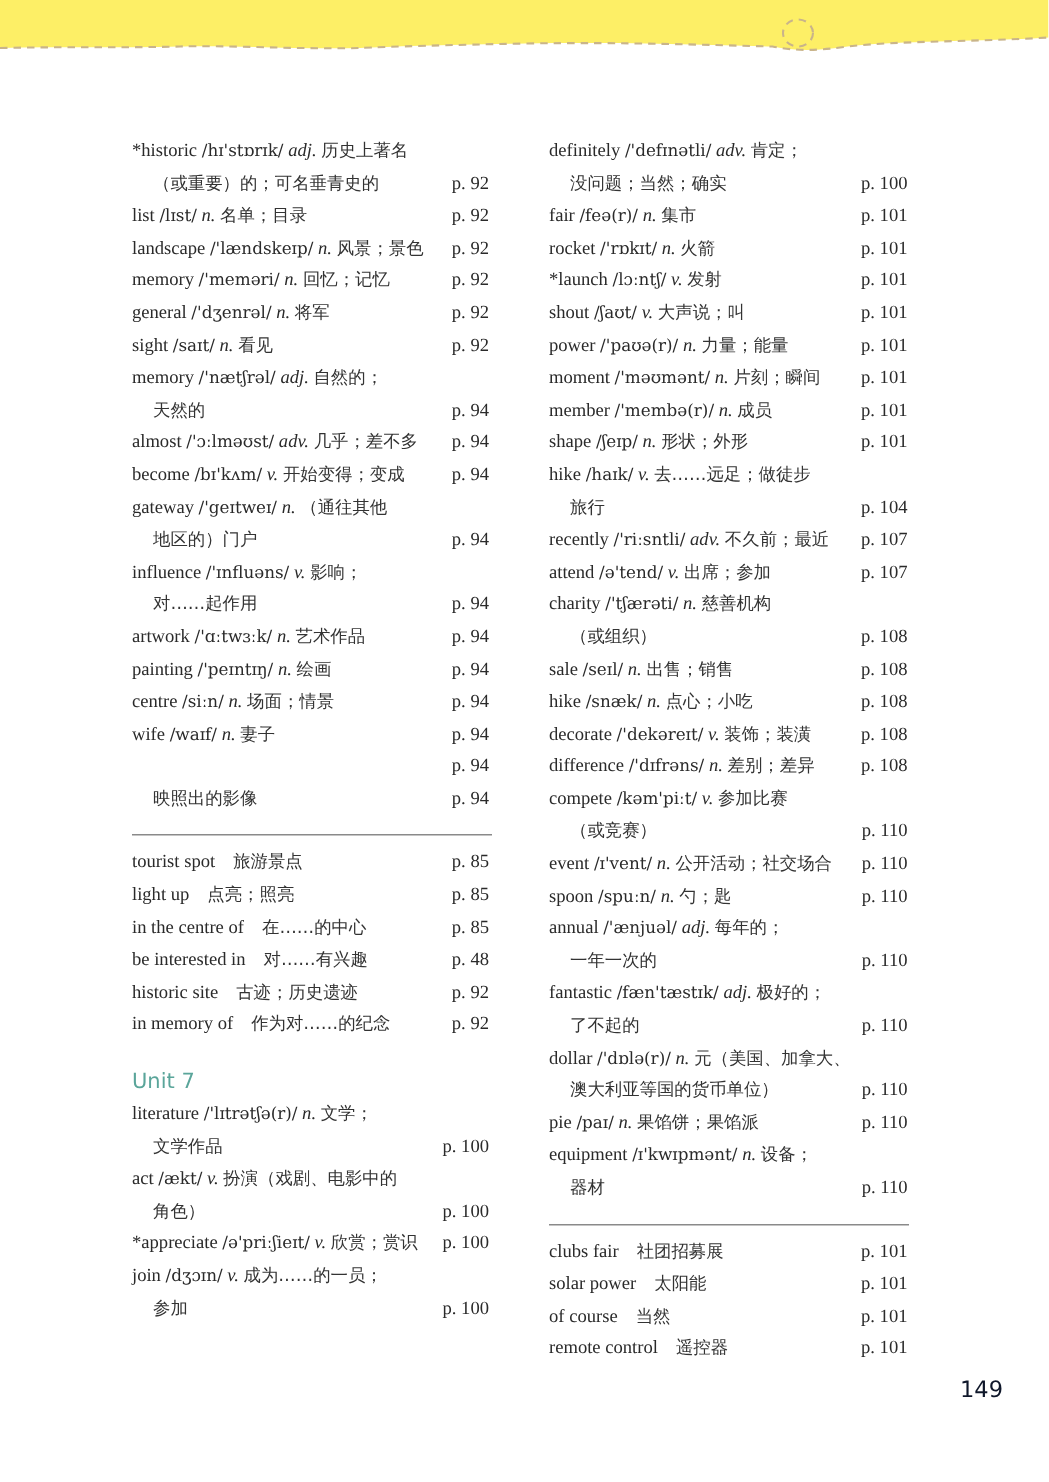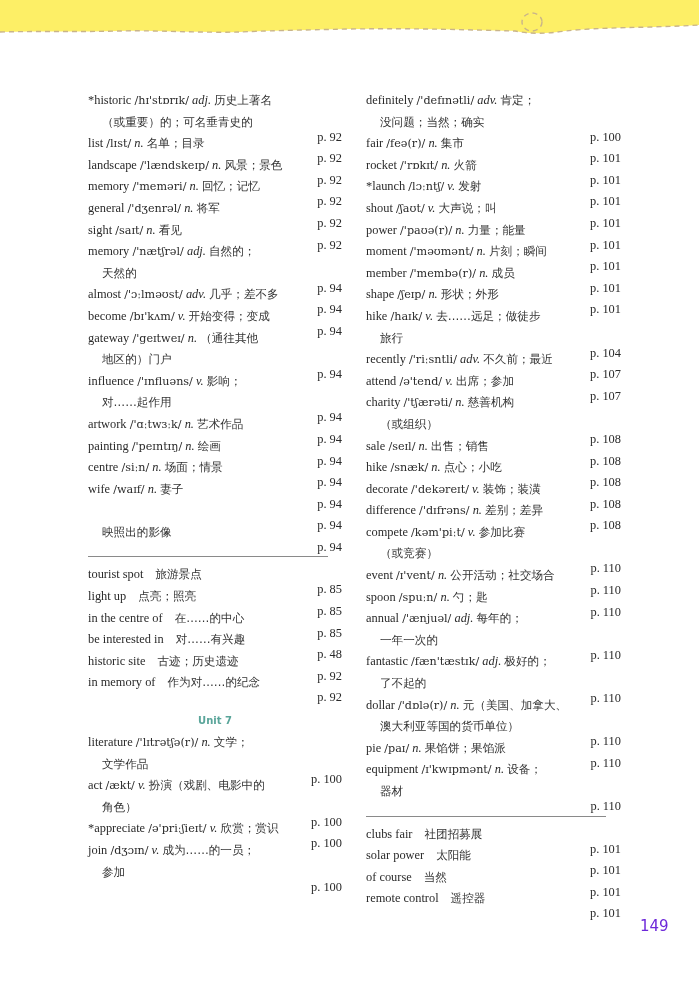--- a/index.html
+++ b/index.html
@@ -7,46 +7,46 @@
     width: 699px; height: 988px; position: relative; overflow: hidden;
     background: #ffffff;
     font-family: "Liberation Serif", "DejaVu Serif", serif;
     color: #2a2a2a;
   }
   .top-band {
     position: absolute; left: 0; top: 0; width: 699px; height: 36px;
   }
   .top-band svg { display: block; }
   .col {
-    position: absolute; top: 90px; text-align: center;
+    position: absolute; top: 90px;
   }
   .col-left { left: 88px; width: 254px; }
   .col-right { left: 366px; width: 255px; }
   .row {
     position: relative; height: 21.6px; line-height: 21.6px;
     font-size: 12.4px; white-space: nowrap;
   }
   .row .txt { position: absolute; left: 0; top: 0; }
   .row.cont .txt { left: 14px; }
-  .row .ref { position: absolute; right: 0; top: 0; margin-top: 15px; }
+  .row .ref { position: absolute; right: 16px; top: 0; }
   .pos { font-style: italic; }
   .ipa { font-family: "DejaVu Serif", serif; font-size: 11.2px; }
   .zh { font-family: "DejaVu Sans", sans-serif; font-size: 11.6px; color: #333; }
   .phrase .zh { margin-left: 12px; }
   .divider {
     height: 1px; background: #8a8a8a; margin: 13px 0 7px 0; width: 240px;
   }
   .unit-heading {
-    font-family: "DejaVu Sans", sans-serif; font-weight: bold;
-    color: #5aa59a; font-size: 10px; height: 22px; line-height: 22px;
+    font-family: "DejaVu Sans", sans-serif; font-weight: normal;
+    color: #5aa59a; font-size: 14px; height: 22px; line-height: 22px;
     margin-top: 16px;
   }
   .page-number {
     position: absolute; left: 640px; top: 917px;
-    font-family: "DejaVu Sans", sans-serif; font-size: 15px; color: #6d28d9;
+    font-family: "DejaVu Sans", sans-serif; font-size: 15px; color: #0f172a;
   }
 </style>
 </head>
 <body>
 
 <div class="top-band">
   <svg width="699" height="36" viewBox="0 0 699 36">
     <path d="M0 0 H699 V25 C650 28 600 27 565 31 C545 34 530 34 515 31 C470 30 420 28 350 29 C300 30 260 31 240 32 C200 33 150 30 120 31 C80 32 40 31 0 32 Z" fill="#fdef66"></path>
     <path d="M0 32 C40 31 80 32 120 31 C150 30 200 33 240 32 C260 31 300 30 350 29 C420 28 470 30 515 31 C530 34 545 34 565 31 C600 27 650 28 699 25" fill="none" stroke="#c9b48a" stroke-width="1.4" stroke-dasharray="5 4"></path>
     <ellipse cx="532" cy="22" rx="10" ry="9" fill="none" stroke="#c9b48a" stroke-width="1.4" stroke-dasharray="5 4"></ellipse>

